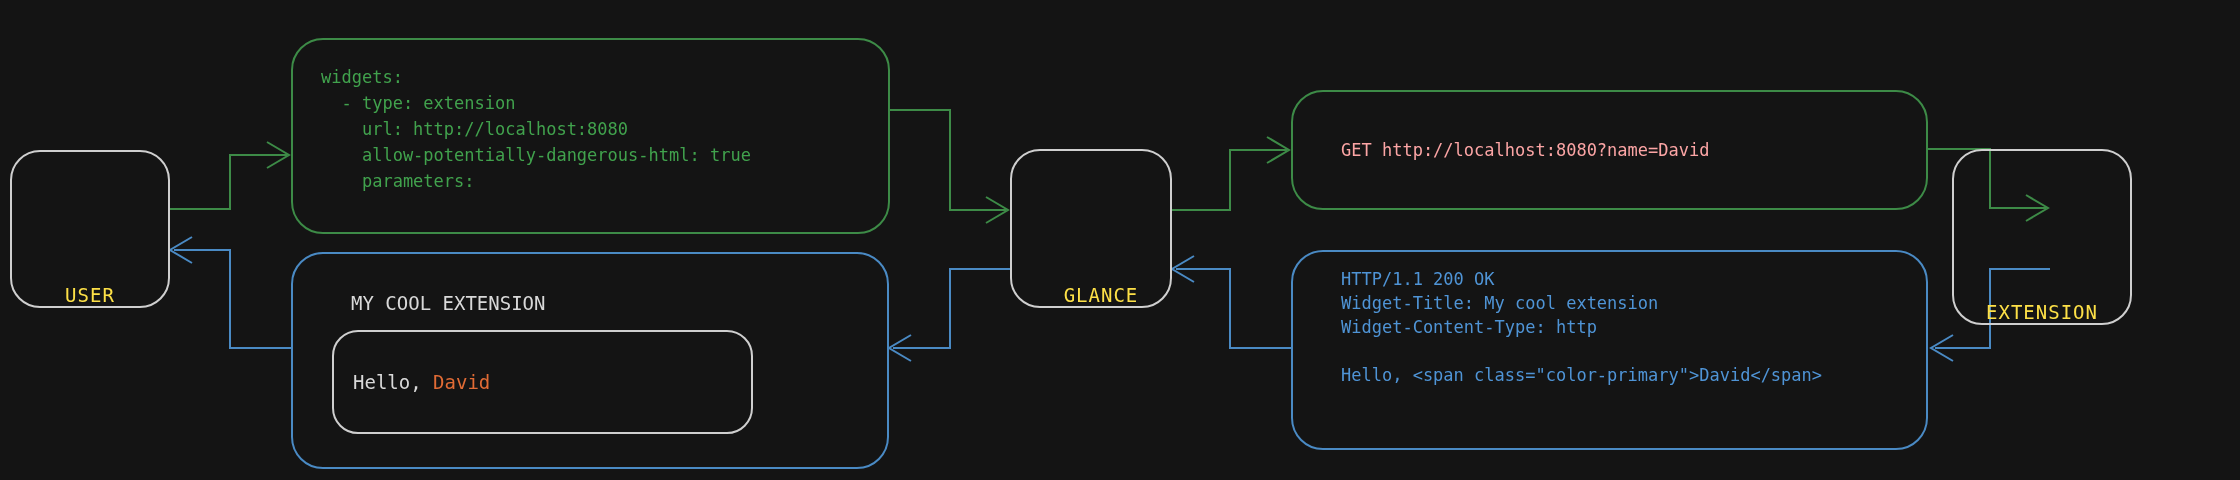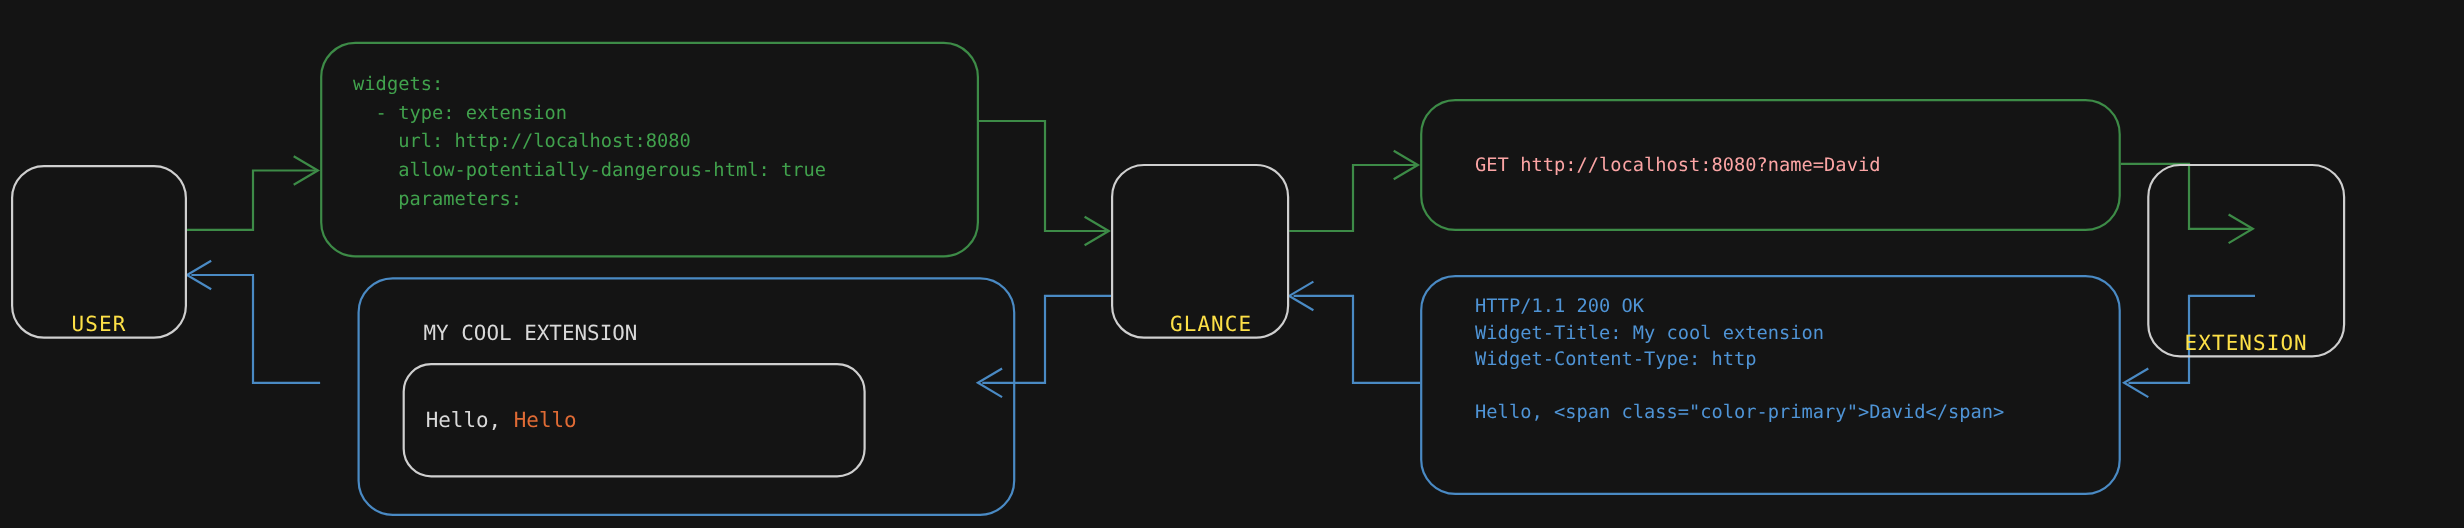--- a/index.html
+++ b/index.html
@@ -53,21 +53,20 @@
     border:2px solid #4a8ac4;
     padding:15px 10px 0 48px;
   }
   .resp-line{
     color:#4f94d6;font-size:17px;line-height:24px;min-height:24px;white-space:pre;
   }
   #widget-box{
     left:291px;top:252px;width:598px;height:217px;
     border:2px solid #4a8ac4;
     padding:38px 0 0 58px;
-    margin-left:34px;
   }
   .widget-title{
     color:#d9d9d9;font-size:19px;white-space:pre;
   }
   .widget-inner{
     position:absolute;left:39px;top:76px;width:421px;height:104px;
     box-sizing:border-box;
     border:2px solid #cfcfcf;border-radius:26px;
     display:flex;align-items:center;
     padding-left:19px;
@@ -143,17 +142,17 @@
     <div class="resp-line">HTTP/1.1 200 OK</div>
     <div class="resp-line">Widget-Title: My cool extension</div>
     <div class="resp-line">Widget-Content-Type: http</div>
     <div class="resp-line"></div>
     <div class="resp-line">Hello, &lt;span class="color-primary"&gt;David&lt;/span&gt;</div>
   </div>
 
   <div class="codebox" id="widget-box">
     <div class="widget-title">MY COOL EXTENSION</div>
     <div class="widget-inner">
-      <div class="greeting"><span>Hello, </span><span class="name">Hello</span></div>
+      <div class="greeting"><span>Hello, </span><span class="name">David</span></div>
     </div>
   </div>
 
 </div>
 
 </body></html>

